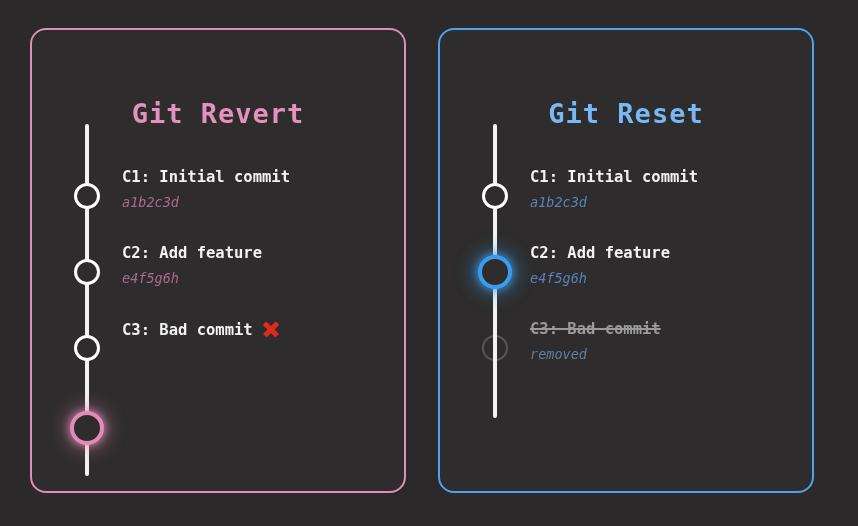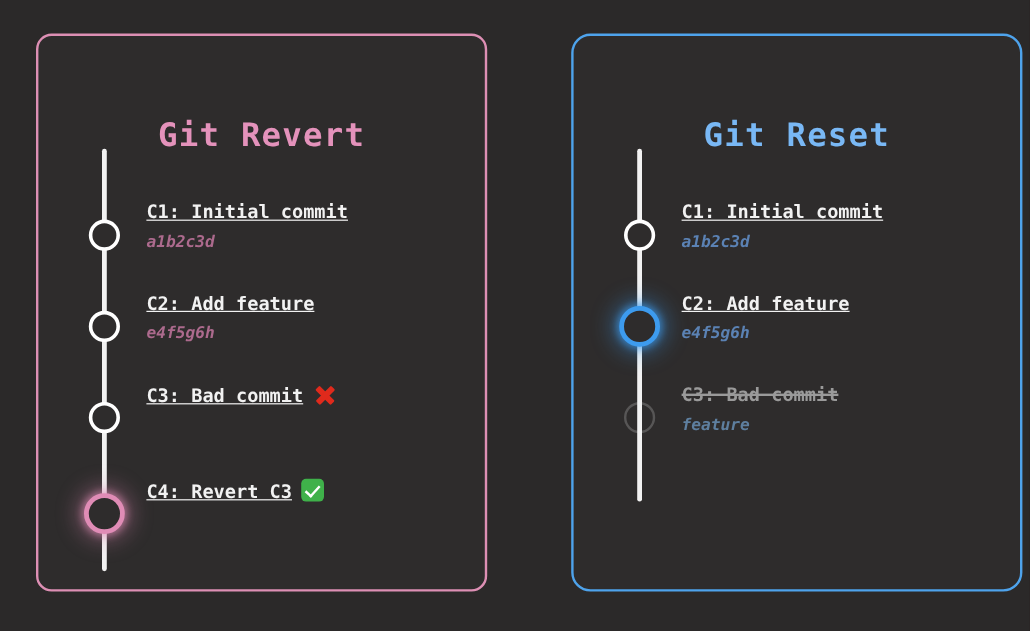--- a/index.html
+++ b/index.html
@@ -24,22 +24,22 @@
   .panel {
     position: absolute;
     top: 28px;
     width: 376px;
     height: 465px;
     border-radius: 16px;
     border: 2px solid #888;
     background: #2e2c2c;
     box-sizing: border-box;
   }
-  .panel.revert { left: 30px;  border-color: #dd8fb4; border-radius: 13px; }
-  .panel.reset  { left: 476px; border-color: #4ea3ec; }
+  .panel.revert { left: 30px;  border-color: #dd8fb4; }
+  .panel.reset  { left: 438px; border-color: #4ea3ec; }
 
   .panel-title {
     position: absolute;
     top: 46px;
     left: 0;
     right: 0;
     text-align: center;
     font-size: 27px;
     font-weight: bold;
     letter-spacing: 1px;
@@ -111,34 +111,32 @@
     position: absolute;
     left: 90px;
     top: -16px;
   }
   .msg {
     font-size: 15.5px;
     font-weight: bold;
     color: #f2f2f2;
     line-height: 20px;
     white-space: nowrap;
-    text-decoration: underline;
   }
   .msg.removed {
     color: #9a9a9a;
     text-decoration: line-through;
     text-decoration-thickness: 2px;
   }
   .hash {
     font-size: 13.5px;
     font-style: italic;
     line-height: 20px;
     margin-top: 5px;
     white-space: nowrap;
-    font-weight: bold;
   }
   .revert .hash { color: #ac6a8d; }
   .reset  .hash { color: #5b82b4; }
   .reset  .hash.faded { color: #5e7f9f; }
 
   
   .glyph {
     display: inline-block;
     vertical-align: -3px;
     margin-left: 8px;
@@ -209,21 +207,20 @@
     <div class="row" style="top:305px;">
       <div class="node plain"></div>
       <div class="texts">
         <div class="msg"><span>C3: Bad commit</span><span class="glyph glyph-x"></span></div>
       </div>
     </div>
 
     <div class="row" style="top:385px;">
       <div class="node hi-pink"></div>
       <div class="texts">
-        <div class="msg"><span>C4: Revert C3</span><span class="glyph glyph-check"></span></div>
       </div>
     </div>
   </section>
 
   <section class="panel reset">
     <h2 class="panel-title">Git Reset</h2>
 
     <div class="rail"></div>
 
     <div class="row" style="top:153px;">
@@ -239,18 +236,18 @@
       <div class="texts">
         <div class="msg">C2: Add feature</div>
         <div class="hash">e4f5g6h</div>
       </div>
     </div>
 
     <div class="row" style="top:305px;">
       <div class="node ghost"></div>
       <div class="texts">
         <div class="msg removed">C3: Bad commit</div>
-        <div class="hash faded">feature</div>
+        <div class="hash faded">removed</div>
       </div>
     </div>
   </section>
 
 </div>
 
 </body></html>

